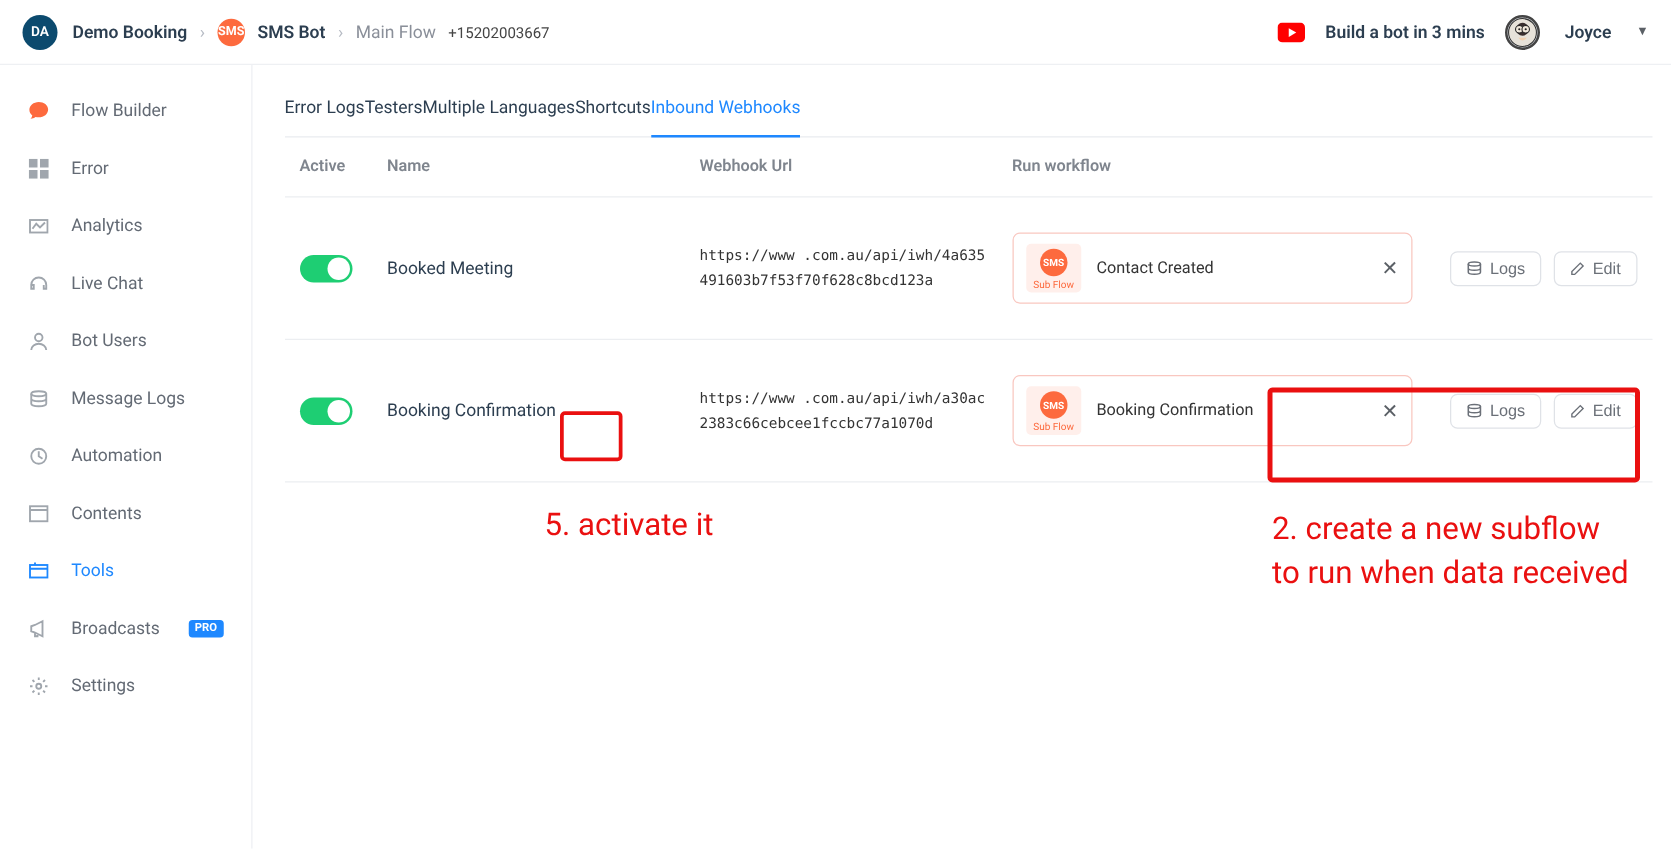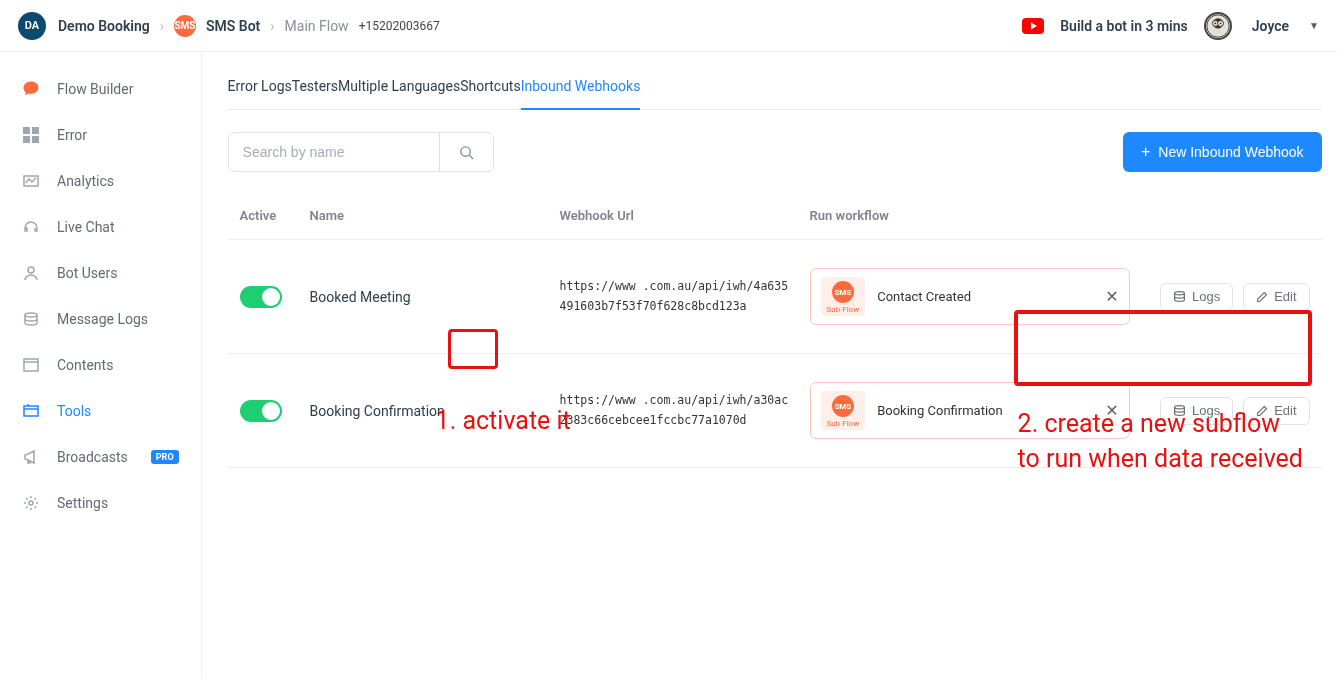--- a/index.html
+++ b/index.html
@@ -169,20 +169,29 @@
           <svg width="16" height="16" viewBox="0 0 16 16" fill="none" stroke="currentColor" stroke-width="1.5">
             <ellipse cx="8" cy="4" rx="6" ry="2"></ellipse>
             <path d="M2 4v4c0 1.1 2.7 2 6 2s6-.9 6-2V4M2 8v4c0 1.1 2.7 2 6 2s6-.9 6-2V8"></path>
           </svg>
         </span>
       <span>Message Logs</span>
     </div>
     <div class="side-item">
       <span class="icon">
           <svg width="16" height="16" viewBox="0 0 16 16" fill="none" stroke="currentColor" stroke-width="1.5">
+            <circle cx="8" cy="8" r="6"></circle>
+            <path d="M8 4v4l3 2"></path>
+          </svg>
+        </span>
+      <span>Automation</span>
+    </div>
+    <div class="side-item">
+      <span class="icon">
+          <svg width="16" height="16" viewBox="0 0 16 16" fill="none" stroke="currentColor" stroke-width="1.5">
             <rect x="1" y="2" width="14" height="12"></rect>
             <path d="M1 5h14"></path>
           </svg>
         </span>
       <span>Contents</span>
     </div>
     <div class="side-item active">
       <span class="icon">
           <svg width="16" height="16" viewBox="0 0 16 16" fill="none" stroke="currentColor" stroke-width="1.5">
             <rect x="1" y="3" width="14" height="10"></rect>
@@ -213,35 +222,20 @@
 
   <div class="main">
     <div class="tabs">
       <div class="tab">Error Logs</div>
       <div class="tab">Testers</div>
       <div class="tab">Multiple Languages</div>
       <div class="tab">Shortcuts</div>
       <div class="tab active">Inbound Webhooks</div>
     </div>
 
-    <div class="toolbar">
-      <div class="search-wrap">
-        <input class="search-input" placeholder="Search by name" style="">
-        <button class="search-btn">
-          <svg width="15" height="15" viewBox="0 0 16 16" fill="none" stroke="currentColor" stroke-width="1.5">
-              <circle cx="7" cy="7" r="5"></circle>
-              <path d="M11 11l4 4"></path>
-            </svg>
-        </button>
-      </div>
-      <button class="new-btn">
-        <span class="plus">+</span>
-        <span>New Inbound Webhook</span>
-      </button>
-    </div>
 
     <div class="table">
       <div class="thead">
         <div>Active</div>
         <div>Name</div>
         <div>Webhook Url</div>
         <div>Run workflow</div>
         <div></div>
       </div>
 
@@ -311,17 +305,17 @@
                 <path d="M11 2l3 3L5 14H2v-3z"></path>
               </svg>
             <span>Edit</span>
           </button>
         </div>
       </div>
     </div>
 
     <div class="annot-box-1"></div>
     <div class="annot-box-2"></div>
-    <div class="annot-text-1">1. activate it</div>
+    <div class="annot-text-1">5. activate it</div>
     <div class="annot-text-2" style="white-space:pre-line">2. create a new subflow
 to run when data received</div>
   </div>
 </div>
 
 </body></html>

